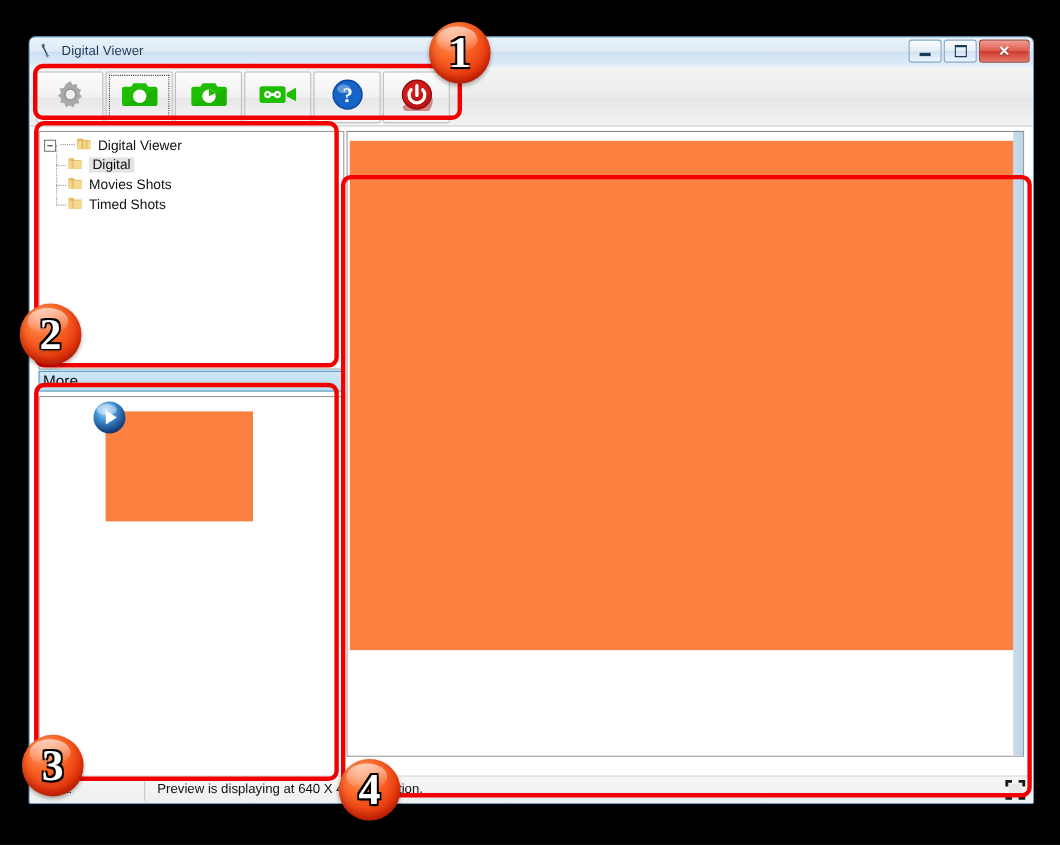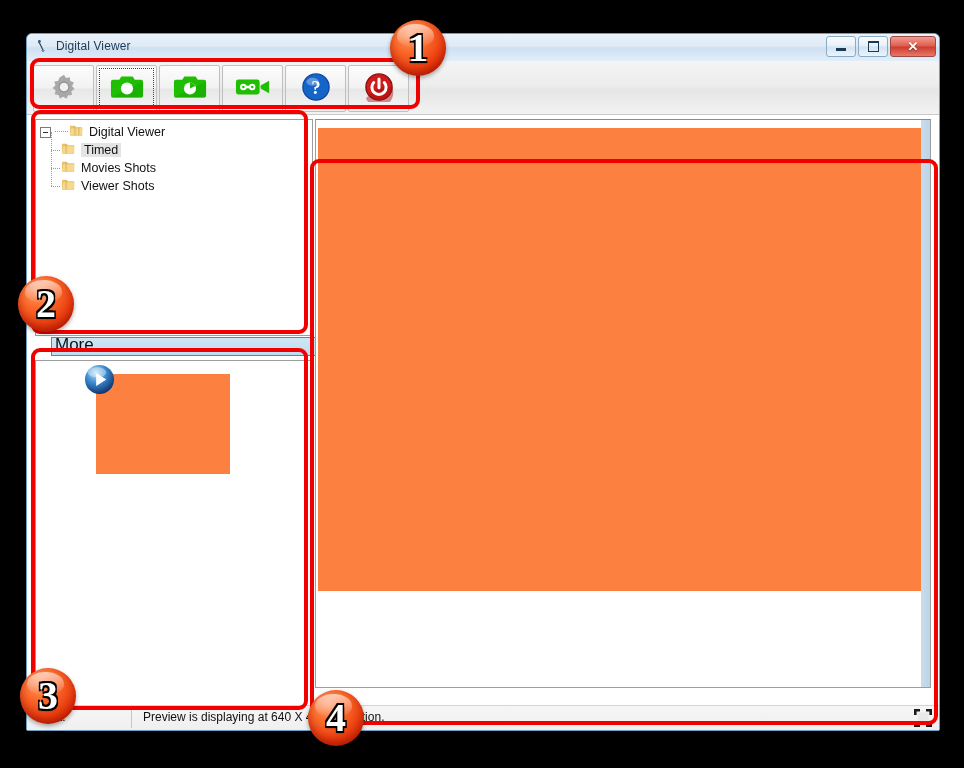--- a/index.html
+++ b/index.html
@@ -123,26 +123,26 @@
     border-left: 1px dotted #9a9a9a;
   }
   .child .hline {
     position:absolute; left: 11px; top: 9px; width: 9px;
     border-top: 1px dotted #9a9a9a;
   }
   .folder-icon { width: 15px; height: 13px; flex: 0 0 auto; }
 
   
   .morebar {
-    position: absolute; left: 24px; top: 276px;
+    position: absolute; left: 8px; top: 276px;
     width: 276px; height: 17px;
     background: linear-gradient(to bottom,#cfe6f5 0%,#bdddf0 100%);
     border: 1px solid #3d8fc0;
-    display: flex; align-items: flex-end;
-    font-size: 17px; color: #111;
+    display: flex; align-items: flex-start;
+    font-size: 14px; color: #111;
   }
   .morebar span { padding-left: 3px; }
 
   
   .thumbpanel {
     position: absolute;
     left: 8px; top: 299px;
     width: 276px; height: 355px;
     background: #fff;
     border: 1px solid #9d9d9d;
@@ -370,21 +370,21 @@
             <span class="vline"></span>
             <span class="hline"></span>
             <div class="tnode">
               <span>
                 <svg class="folder-icon" viewBox="0 0 16 14">
                   <path fill="#e8c06a" d="M0 2h5l1.2 1.6H13v9H0z"></path>
                   <path fill="#f6d98f" d="M1.4 4.6h12.2l-1.4 7.6H0z"></path>
                   <path fill="#d9ad52" d="M3.2 2.6h2.2v9.6H3.2z" opacity="0.45"></path>
                 </svg>
               </span>
-              <span class="tlabel selected">Timed</span>
+              <span class="tlabel selected">Digital</span>
             </div>
           </div>
 
           <div class="child">
             <span class="vline"></span>
             <span class="hline"></span>
             <div class="tnode">
               <span>
                 <svg class="folder-icon" viewBox="0 0 16 14">
                   <path fill="#e8c06a" d="M0 2h5l1.2 1.6H13v9H0z"></path>
@@ -400,21 +400,21 @@
             <span class="vline" style="bottom:9px;"></span>
             <span class="hline"></span>
             <div class="tnode">
               <span>
                 <svg class="folder-icon" viewBox="0 0 16 14">
                   <path fill="#e8c06a" d="M0 2h5l1.2 1.6H13v9H0z"></path>
                   <path fill="#f6d98f" d="M1.4 4.6h12.2l-1.4 7.6H0z"></path>
                   <path fill="#d9ad52" d="M3.2 2.6h2.2v9.6H3.2z" opacity="0.45"></path>
                 </svg>
               </span>
-              <span class="tlabel">Viewer Shots</span>
+              <span class="tlabel">Timed Shots</span>
             </div>
           </div>
 
         </div>
       </div>
 
       <div class="morebar">
         <span>More...</span>
       </div>
 

